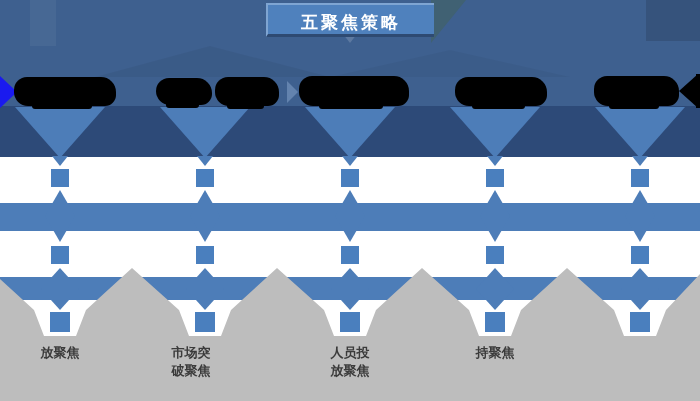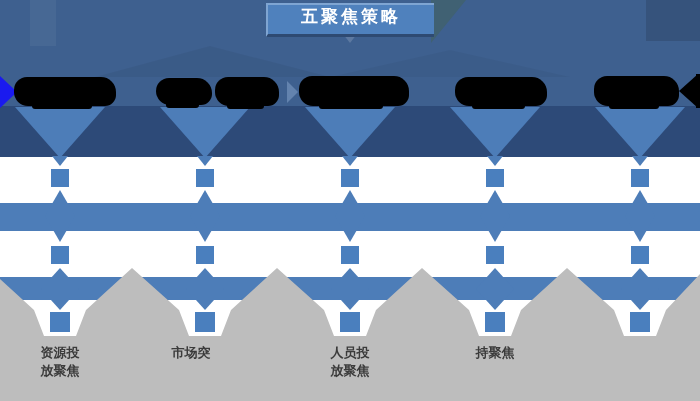--- a/index.html
+++ b/index.html
@@ -17,21 +17,21 @@
   #scene{position:absolute;left:0;top:0;z-index:0;}
   .hdr{fill:var(--c-header-bg)} .navy{fill:var(--c-navy-band)}
   .blue{fill:var(--c-primary-blue)} .sq{fill:var(--c-square-blue)}
   .wht{fill:var(--c-white)} .gray{fill:var(--c-mountain-gray)}
 
   .title-box{
     position:absolute;left:266px;top:3px;width:166px;height:29px;z-index:2;
     background:var(--c-title-box);
     border-left:2px solid #7fa5d2;border-top:2px solid #7fa5d2;
     border-bottom:3px solid #2e4a72;
-    display:flex;align-items:flex-start;justify-content:center;
+    display:flex;align-items:flex-end;justify-content:center;
   }
   .title-box span{
     color:#fff;font-size:17px;font-weight:bold;letter-spacing:3px;
   }
   .blob{
     position:absolute;z-index:2;background:var(--c-redaction-black);
     height:29px;top:77px;border-radius:13px 15px 11px 14px;
   }
   .blob::after{
     content:"";position:absolute;bottom:-3px;left:18%;width:58%;height:7px;
@@ -114,25 +114,25 @@
 <div class="blob" style="left:156px;top:78px;width:56px;height:27px;"></div>
 <div class="blob" style="left:215px;width:64px;"></div>
 <div class="chevron-faint"></div>
 <div class="blob" style="left:299px;top:76px;width:110px;height:30px;"></div>
 <div class="blob" style="left:455px;width:92px;"></div>
 <div class="blob" style="left:594px;top:76px;width:85px;height:30px;"></div>
 <div class="arrowhead-left-black"></div>
 <div class="endbar-black"></div>
 
 <div class="col-label" style="left:12px;">
-  <span>资源投</span>
   <span>放聚焦</span>
 </div>
 <div class="col-label" style="left:143px;">
   <span>市场突</span>
+  <span>破聚焦</span>
 </div>
 <div class="col-label" style="left:302px;">
   <span>人员投</span>
   <span>放聚焦</span>
 </div>
 <div class="col-label" style="left:447px;">
   <span>持聚焦</span>
 </div>
 <div class="col-label" style="left:592px;">
 </div>

